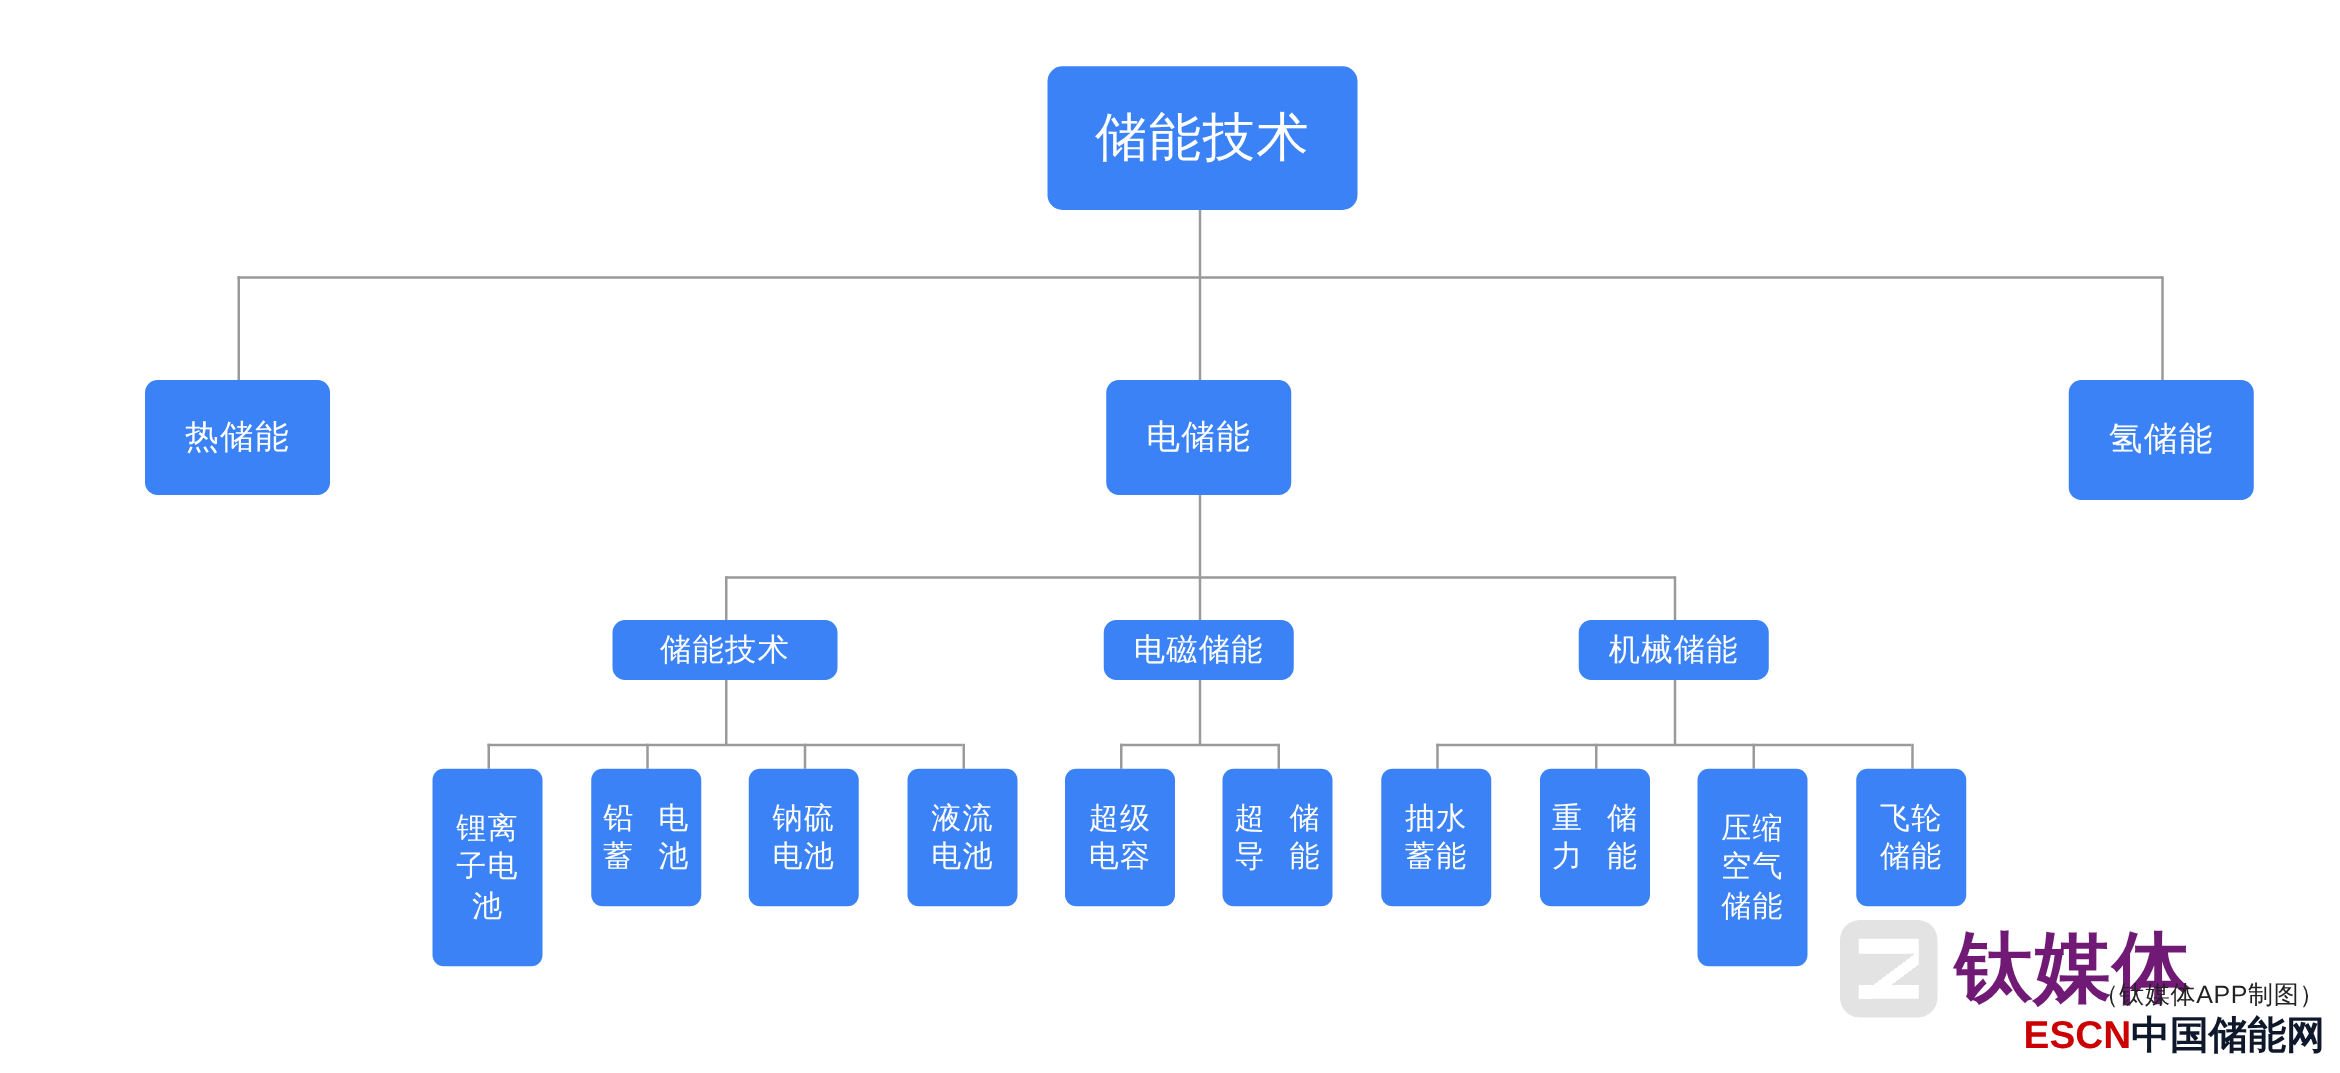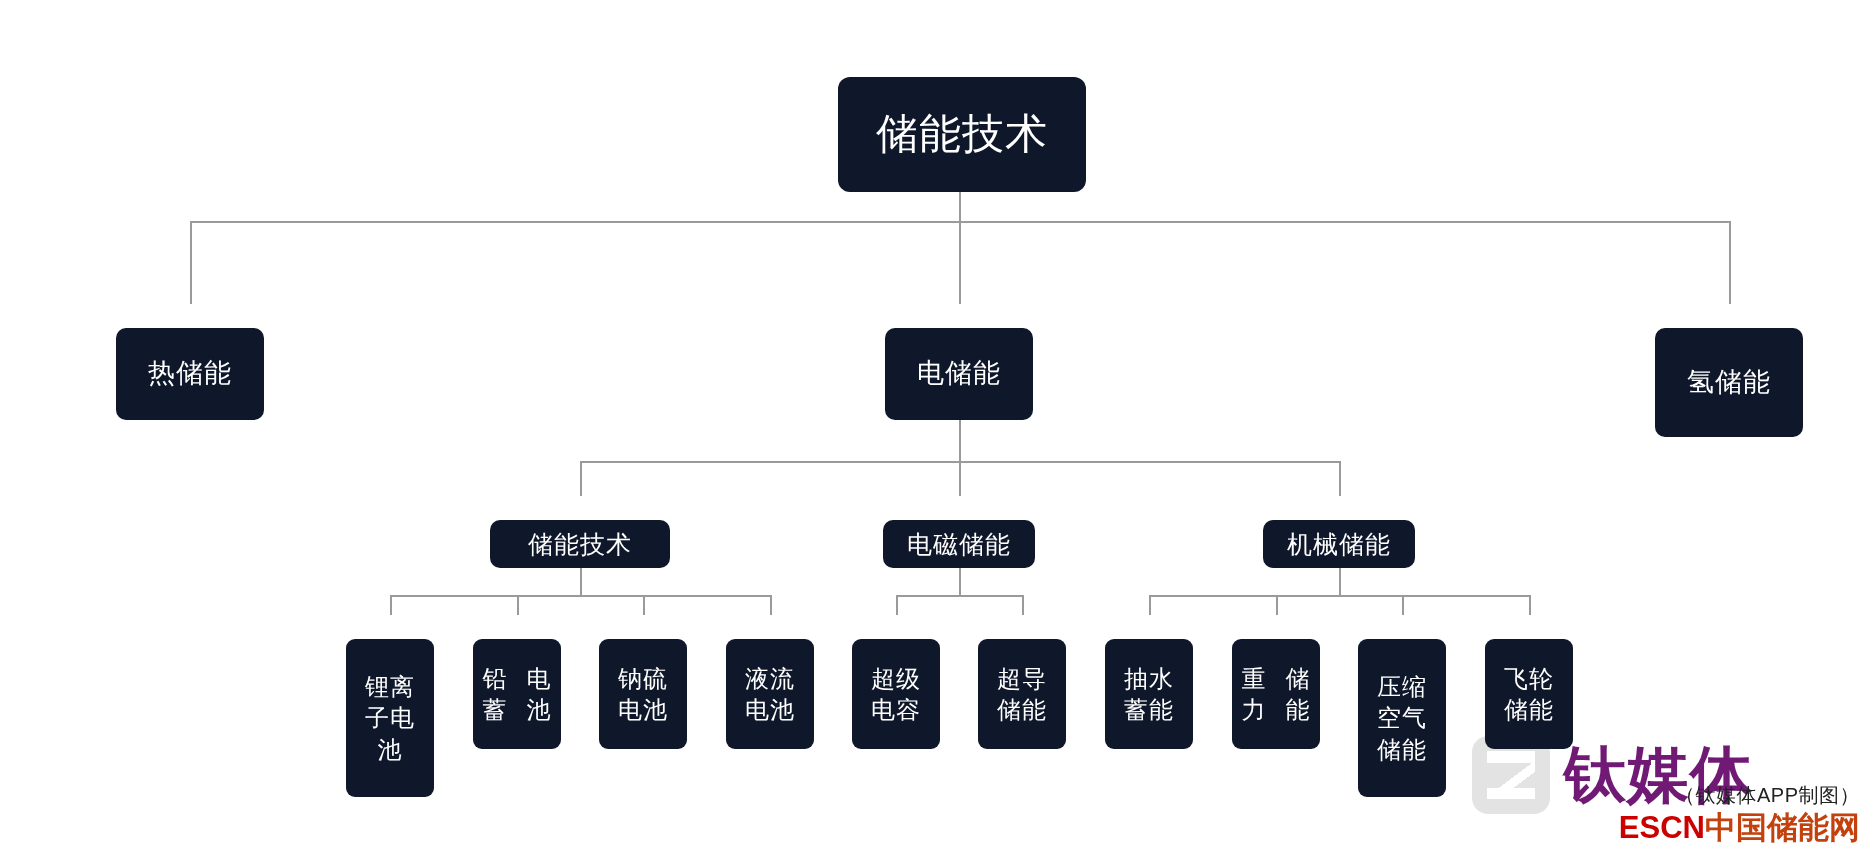--- a/index.html
+++ b/index.html
@@ -96,39 +96,38 @@
     font-weight: bold;
     white-space: nowrap;
     letter-spacing: 0px;
     line-height: 1;
   }
   .brand .escn {
     color: #cc0000;
     font-family: "Liberation Sans", sans-serif;
   }
   .brand .cn {
-    color: #c2410c;
+    color: #0f172a;
     text-align: center;
   }
 
   
   .node {
     position: absolute;
-    background: #0f172a;
+    background: #3b82f6;
     border-radius: 10px;
     color: #ffffff;
     display: flex;
     align-items: center;
     justify-content: center;
     text-align: center;
     box-sizing: border-box;
     line-height: 1.30;
     letter-spacing: 1px;
     font-weight: normal;
-    margin-top: 24px;
   }
   .node.root      { font-size: 42px; border-radius: 12px; }
   .node.level2    { font-size: 27px; }
   .node.level3    { font-size: 25px; }
   .node.leaf      { font-size: 24px; border-radius: 9px; }
 
   
   .line {
     position: absolute;
     background: #9a9a9a;
@@ -184,21 +183,21 @@
   <div class="node root" style="left:838px; top:53px; width:248px; height:115px;">
     <span>储能技术</span>
   </div>
 
   <div class="node level2" style="left:116px; top:304px; width:148px; height:92px;">
     <span>热储能</span>
   </div>
   <div class="node level2" style="left:885px; top:304px; width:148px; height:92px;">
     <span>电储能</span>
   </div>
-  <div class="node level2" style="left:1655px; top:304px; width:148px; height:109px;text-align:center;">
+  <div class="node level2" style="left:1655px; top:304px; width:148px; height:96px;text-align:center;">
     <span>氢储能</span>
   </div>
 
   <div class="node level3" style="left:490px; top:496px; width:180px; height:48px;">
     <span>储能技术</span>
   </div>
   <div class="node level3" style="left:883px; top:496px; width:152px; height:48px;">
     <span>电磁储能</span>
   </div>
   <div class="node level3" style="left:1263px; top:496px; width:152px; height:48px;">
@@ -220,21 +219,21 @@
   </div>
   <div class="node leaf" style="left:726px; top:615px; width:88px; height:110px; flex-direction:column; justify-content:center;">
     <span>液流</span>
     <span>电池</span>
   </div>
 
   <div class="node leaf" style="left:852px; top:615px; width:88px; height:110px; flex-direction:column; justify-content:center;">
     <span>超级</span>
     <span>电容</span>
   </div>
-  <div class="node leaf" style="left:978px; top:615px; width:88px; height:110px; flex-direction:column; justify-content:center;">
+  <div class="node leaf" style="left:978px; top:615px; width:88px; height:110px; flex-direction:row; justify-content:flex-end;">
     <span>超导</span>
     <span>储能</span>
   </div>
 
   <div class="node leaf" style="left:1105px; top:615px; width:88px; height:110px; flex-direction:column; justify-content:center;">
     <span>抽水</span>
     <span>蓄能</span>
   </div>
   <div class="node leaf" style="left:1232px; top:615px; width:88px; height:110px; flex-direction:row; justify-content:center;">
     <span>重力</span>

